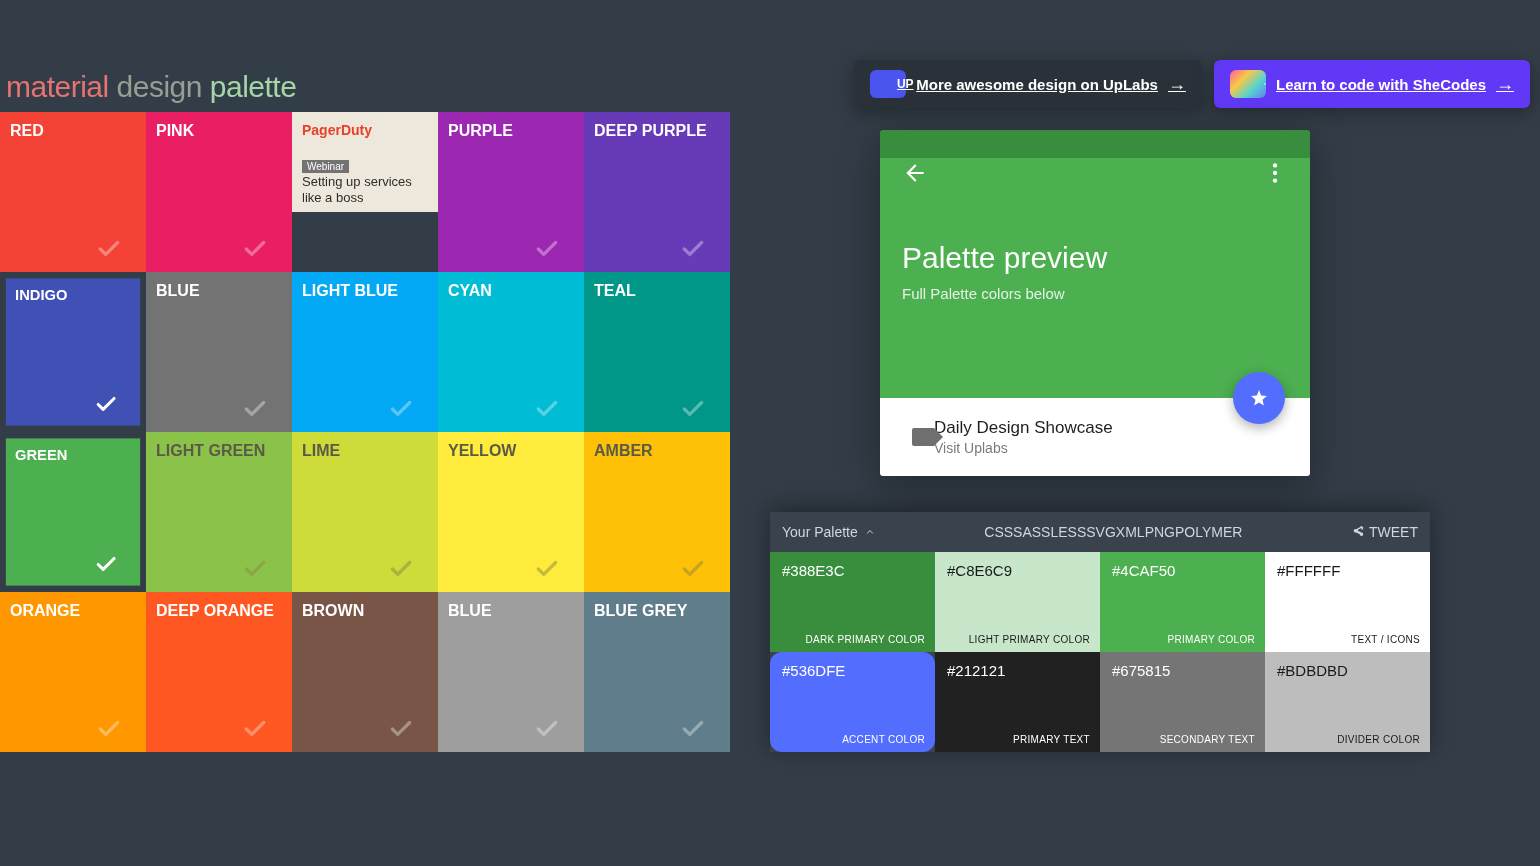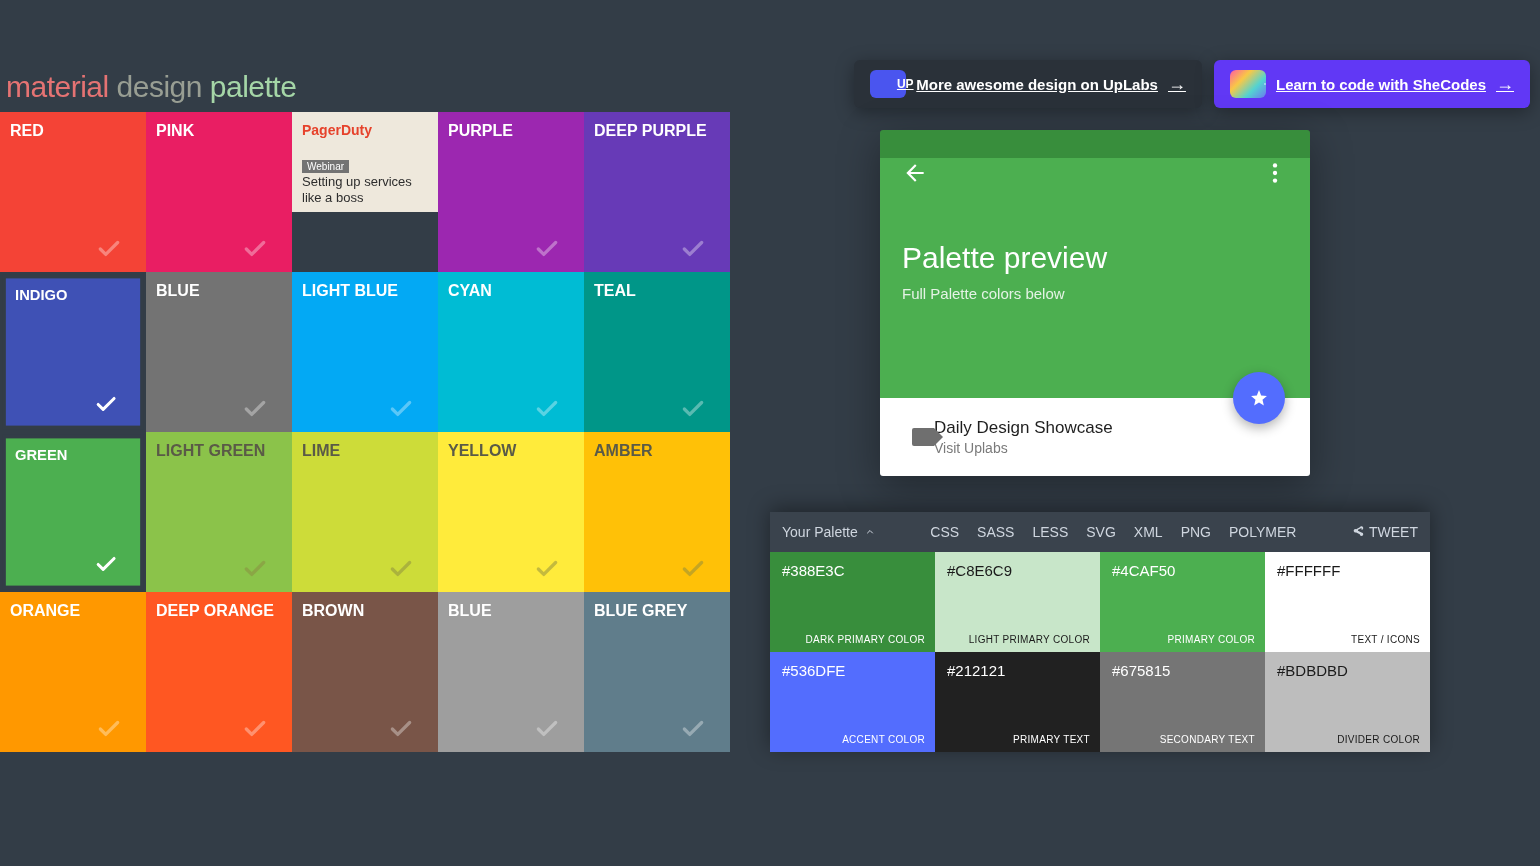--- a/index.html
+++ b/index.html
@@ -138,21 +138,21 @@
   background: #3a434d;
   box-shadow: 0 -4px 20px rgba(0,0,0,.4);
 }
 .palbar .hdr {
   display:flex; align-items:center; justify-content:space-between;
   padding: 12px 12px;
   color:#cfd6df;
   font-size:14px;
 }
 .palbar .hdr .left { display:flex; align-items:center; gap:6px; cursor:pointer;}
-.palbar .hdr .exports { display:flex; gap:18px; }
+.palbar .hdr .exports { display:flex; }
 .palbar .hdr .exports span { cursor:pointer; }
 .palbar .hdr .share { display:flex; align-items:center; gap:4px; cursor:pointer;}
 
 .palgrid { display:grid; grid-template-columns: repeat(4,1fr); }
 .palcell { height:100px; padding:10px 12px; position:relative; }
 .palcell .hx { font-size:15px; font-weight:500; }
 .palcell .rl { position:absolute; right:10px; bottom:7px; font-size:10px; letter-spacing:.3px; }
 .light-text .hx, .light-text .rl { color:#fff; }
 .dark-text .hx, .dark-text .rl { color:#1a1a1a; }
 
@@ -376,21 +376,21 @@
         <div class="rl">LIGHT PRIMARY COLOR</div>
       </div>
       <div class="palcell light-text" style="background: rgb(76, 175, 80);">
         <div class="hx">#4CAF50</div>
         <div class="rl">PRIMARY COLOR</div>
       </div>
       <div class="palcell dark-text" style="background: rgb(255, 255, 255);">
         <div class="hx">#FFFFFF</div>
         <div class="rl">TEXT / ICONS</div>
       </div>
-      <div class="palcell light-text" style="background: rgb(83, 109, 254);">
+      <div class="palcell light-text" style="background: rgb(83, 109, 254); border-radius: 12px;">
         <div class="hx">#536DFE</div>
         <div class="rl">ACCENT COLOR</div>
       </div>
       <div class="palcell light-text" style="background: rgb(33, 33, 33);">
         <div class="hx">#212121</div>
         <div class="rl">PRIMARY TEXT</div>
       </div>
       <div class="palcell light-text" style="background: rgb(117, 117, 117);">
         <div class="hx">#675815</div>
         <div class="rl">SECONDARY TEXT</div>

